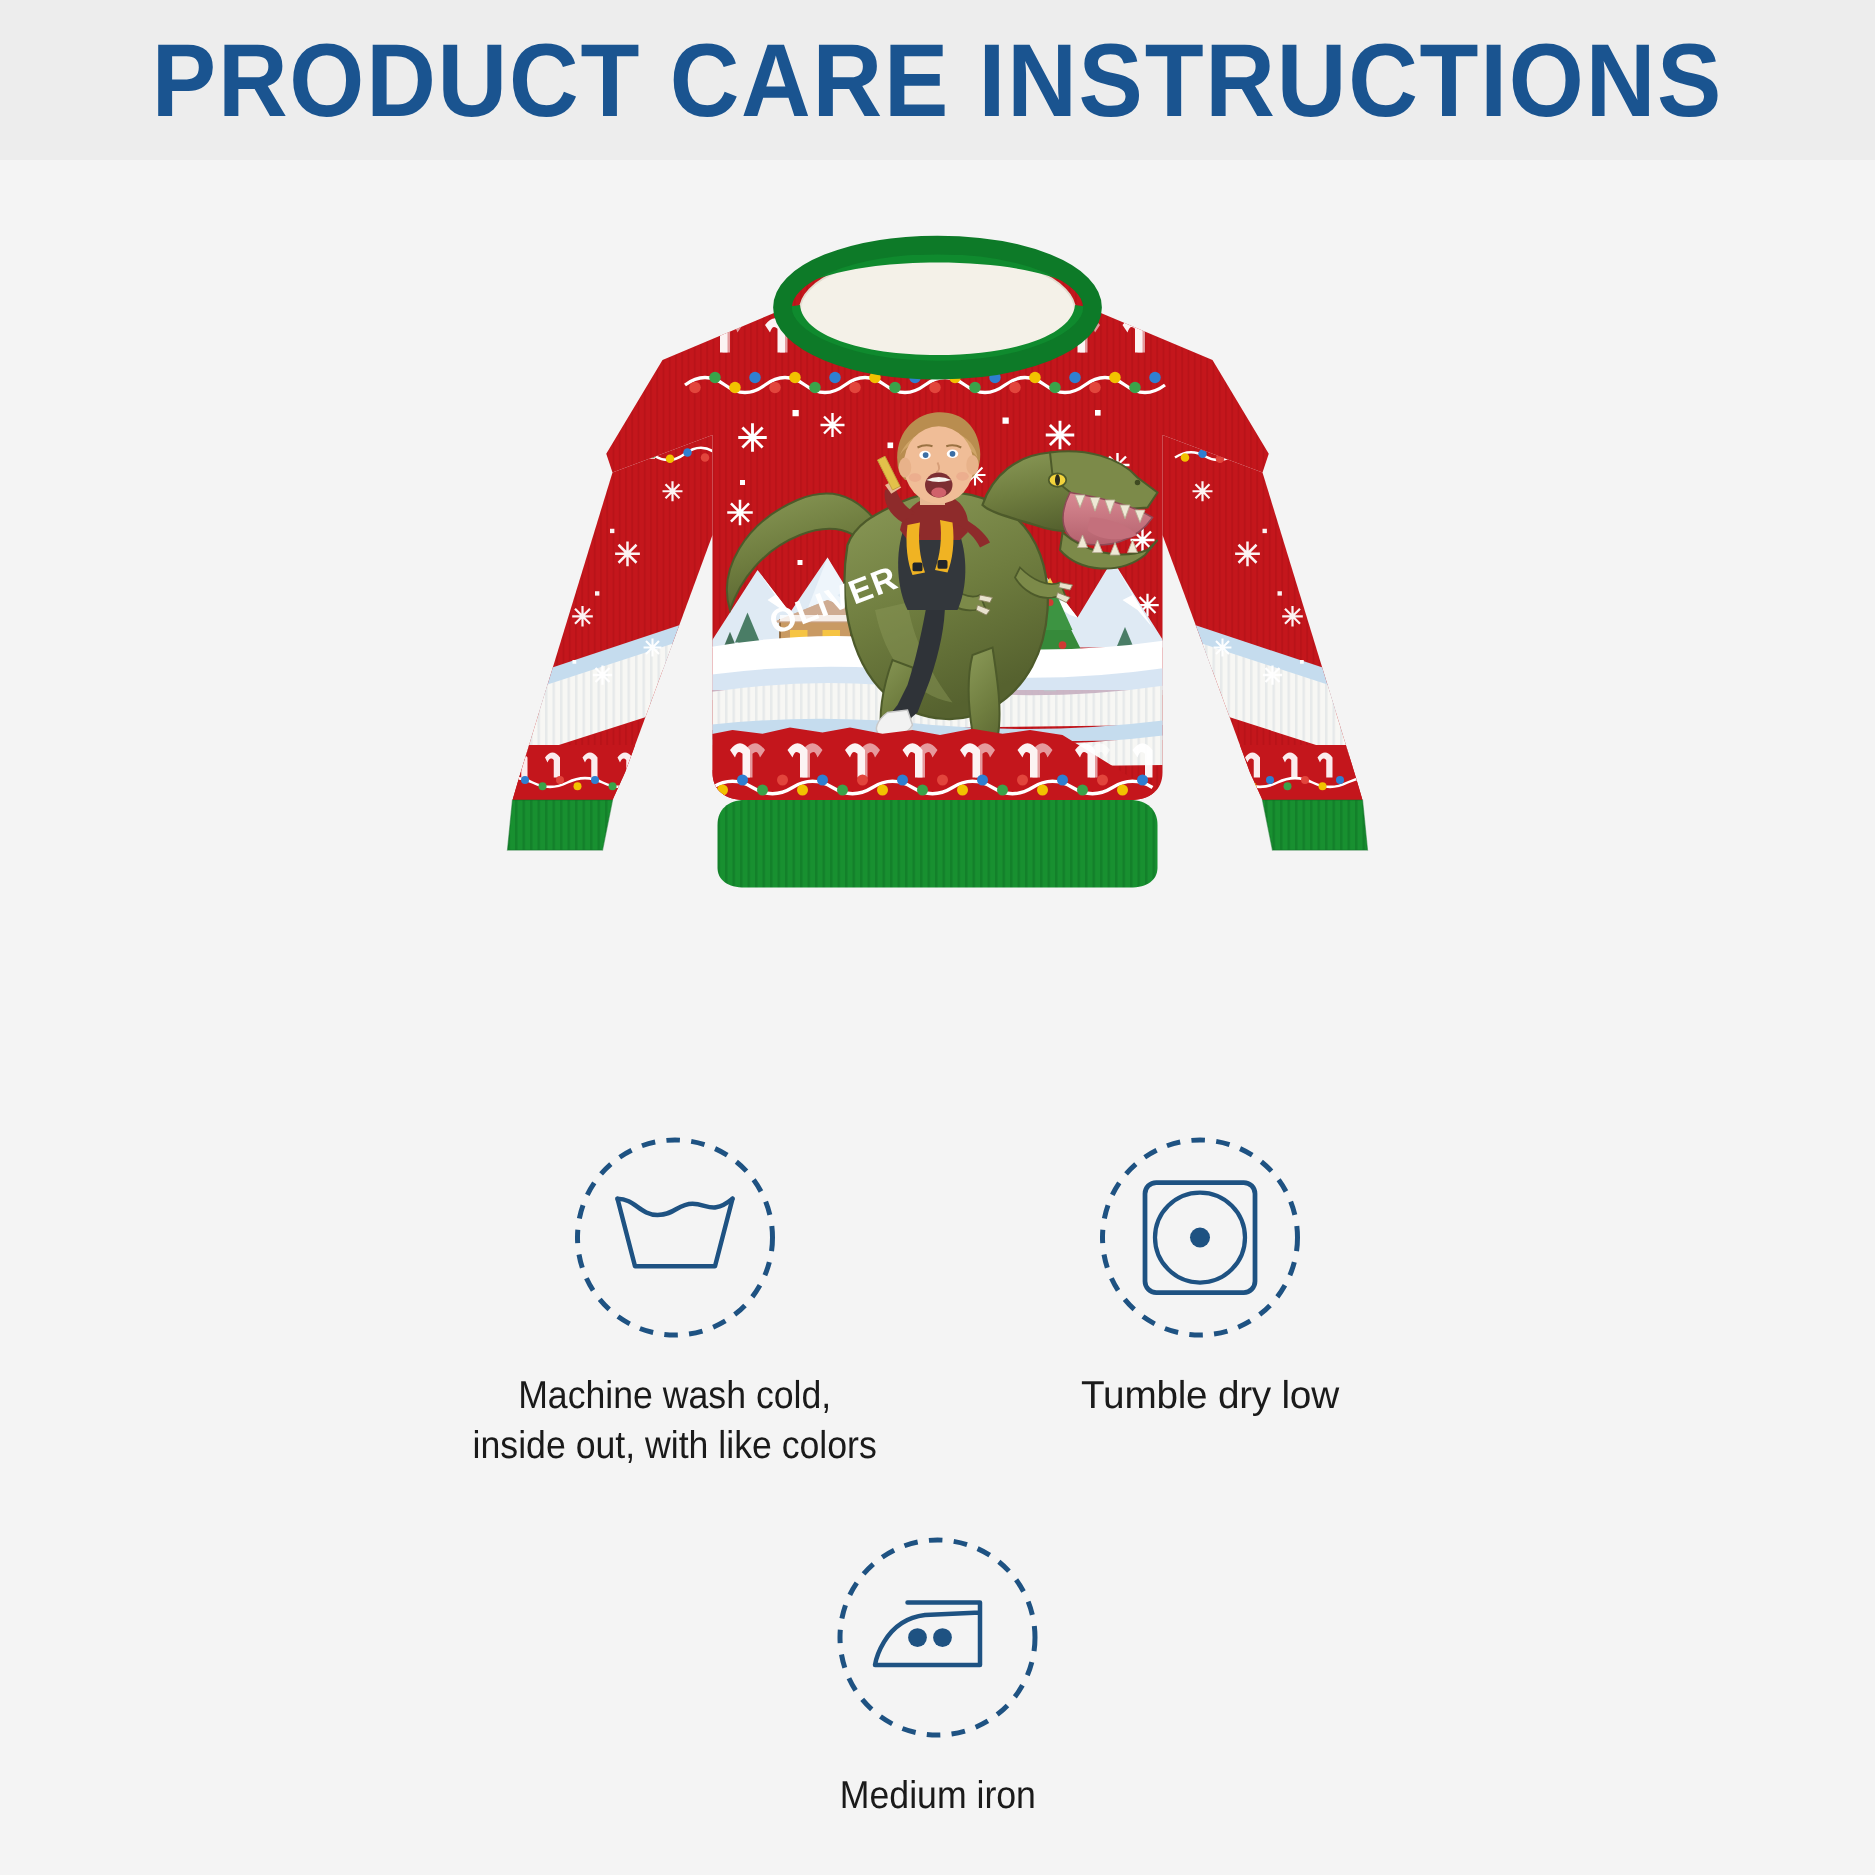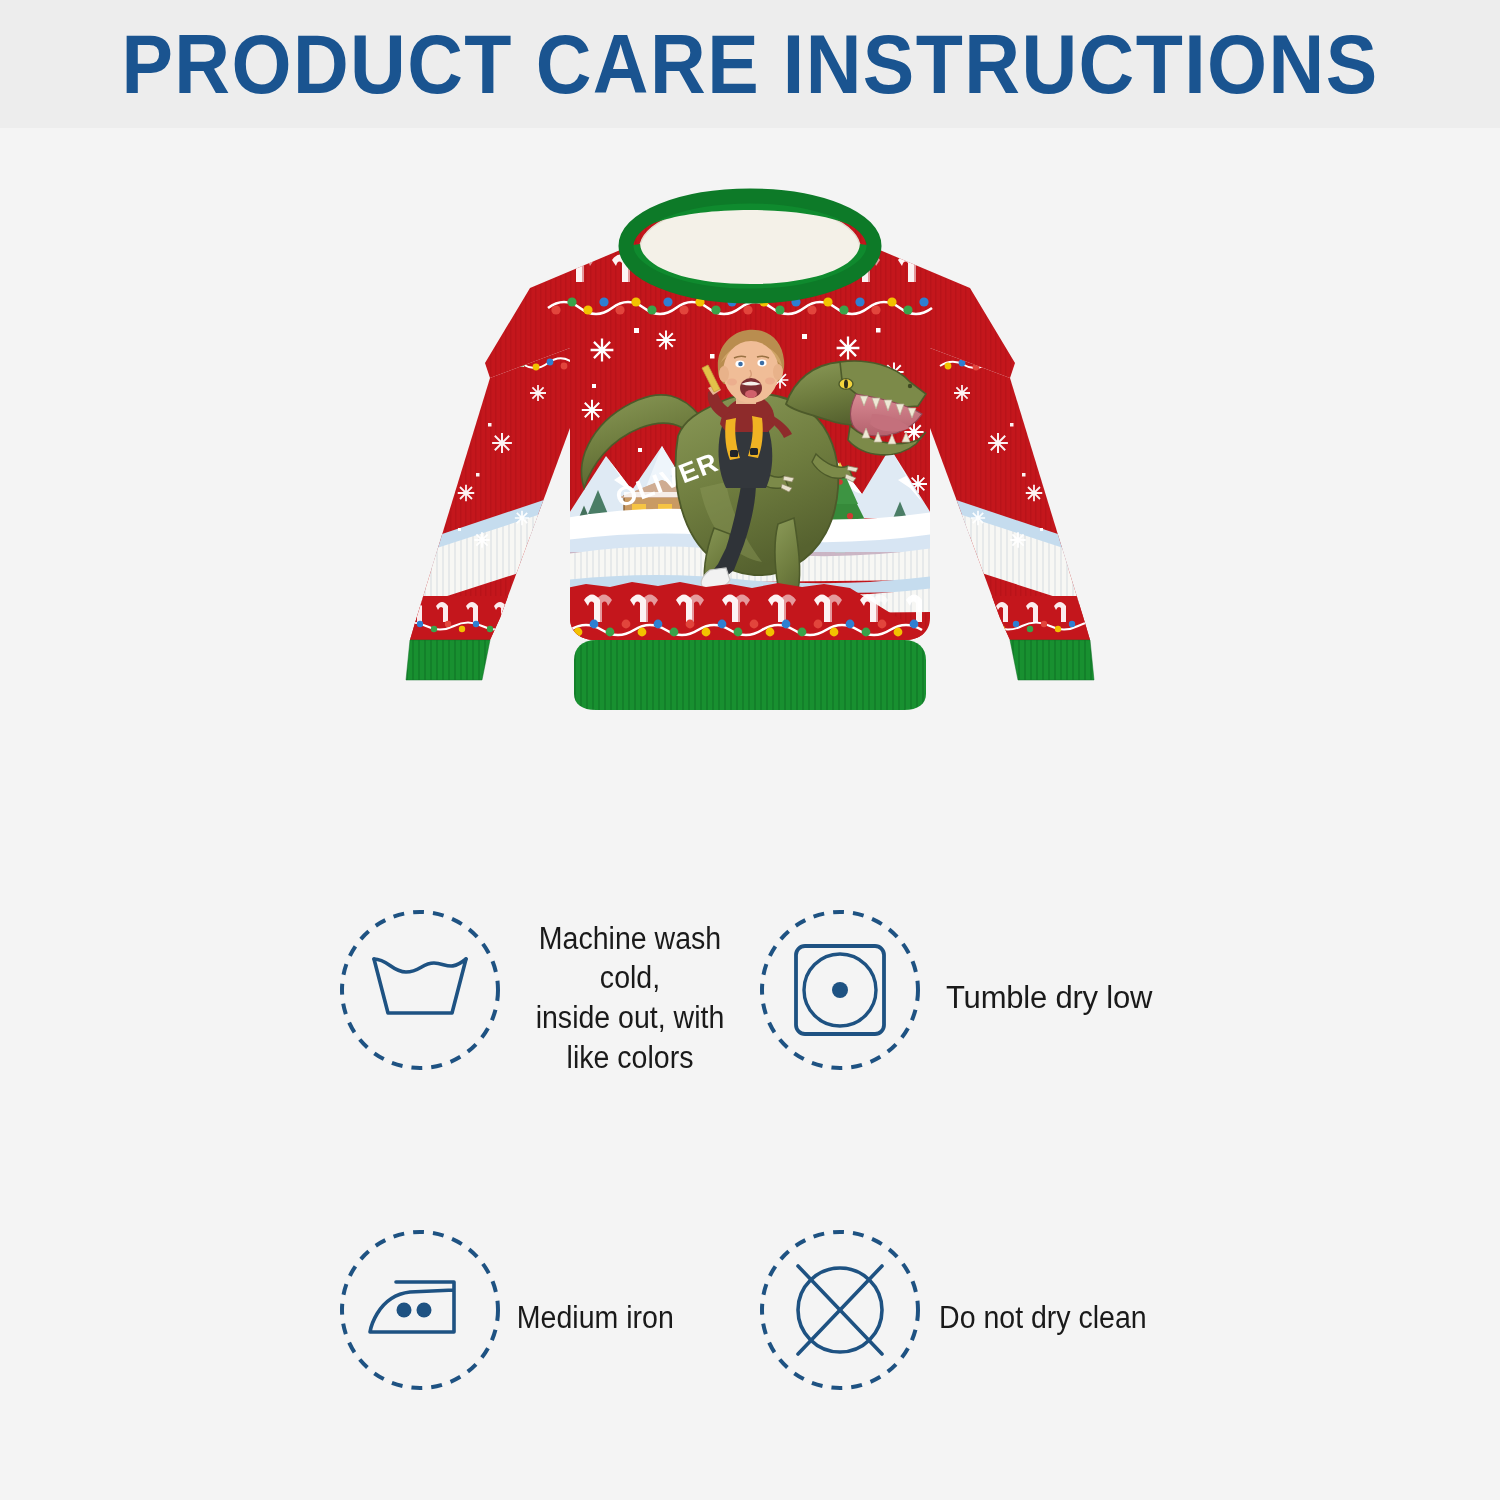--- a/index.html
+++ b/index.html
@@ -67,21 +67,21 @@
     width: 1500px;
     display: flex;
     justify-content: center;
   }
   #care-row-1 { top: 0px; }
   #care-row-2 { top: 320px; }
 
   .care-item {
     width: 420px;
     display: flex;
-    flex-direction: row;
+    flex-direction: column;
     align-items: center;
   }
   #care-row-2 .care-item { width: 420px; }
 
   .care-circle {
     width: 180px;
     height: 180px;
     position: relative;
   }
   .care-circle svg { display: block; }
@@ -684,26 +684,15 @@
         <svg viewBox="0 0 180 180" width="180" height="180" xmlns="http://www.w3.org/2000/svg">
           <circle cx="90" cy="90" r="78" fill="none" stroke="#1e5282" stroke-width="4" stroke-dasharray="11 9" stroke-linecap="butt"></circle>
           <path d="M66,62 L124,62 L124,112 L40,112 C40,112 46,76 80,72 L124,70" fill="none" stroke="#1e5282" stroke-width="3.6" stroke-linejoin="round" stroke-linecap="round"></path>
           <circle cx="74" cy="90" r="7.5" fill="#1e5282"></circle>
           <circle cx="94" cy="90" r="7.5" fill="#1e5282"></circle>
         </svg>
       </div>
       <div class="care-caption caption-narrow">Medium iron</div>
     </div>
 
-    <div class="care-item">
-      <div class="care-circle">
-        <svg viewBox="0 0 180 180" width="180" height="180" xmlns="http://www.w3.org/2000/svg">
-          <circle cx="90" cy="90" r="78" fill="none" stroke="#1e5282" stroke-width="4" stroke-dasharray="11 9" stroke-linecap="butt"></circle>
-          <circle cx="90" cy="90" r="42" fill="none" stroke="#1e5282" stroke-width="3.6"></circle>
-          <path d="M48,46 L132,134" stroke="#1e5282" stroke-width="3.6" stroke-linecap="round"></path>
-          <path d="M132,46 L48,134" stroke="#1e5282" stroke-width="3.6" stroke-linecap="round"></path>
-        </svg>
-      </div>
-      <div class="care-caption caption-narrow">Do not dry clean</div>
-    </div>
 
   </div>
 </div>
 
 </body></html>

